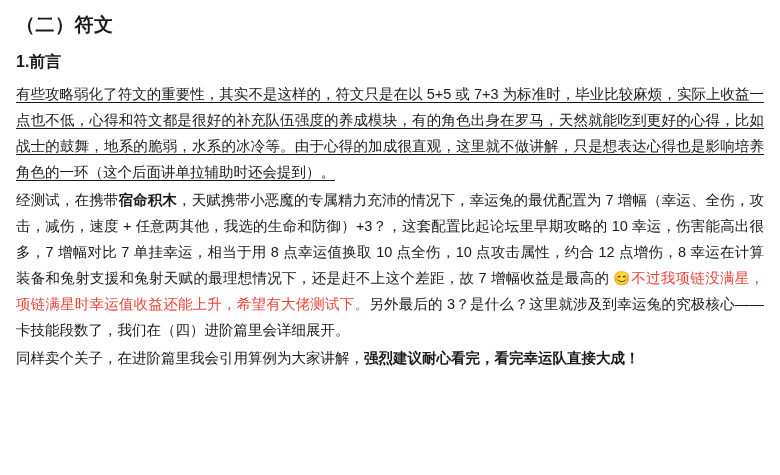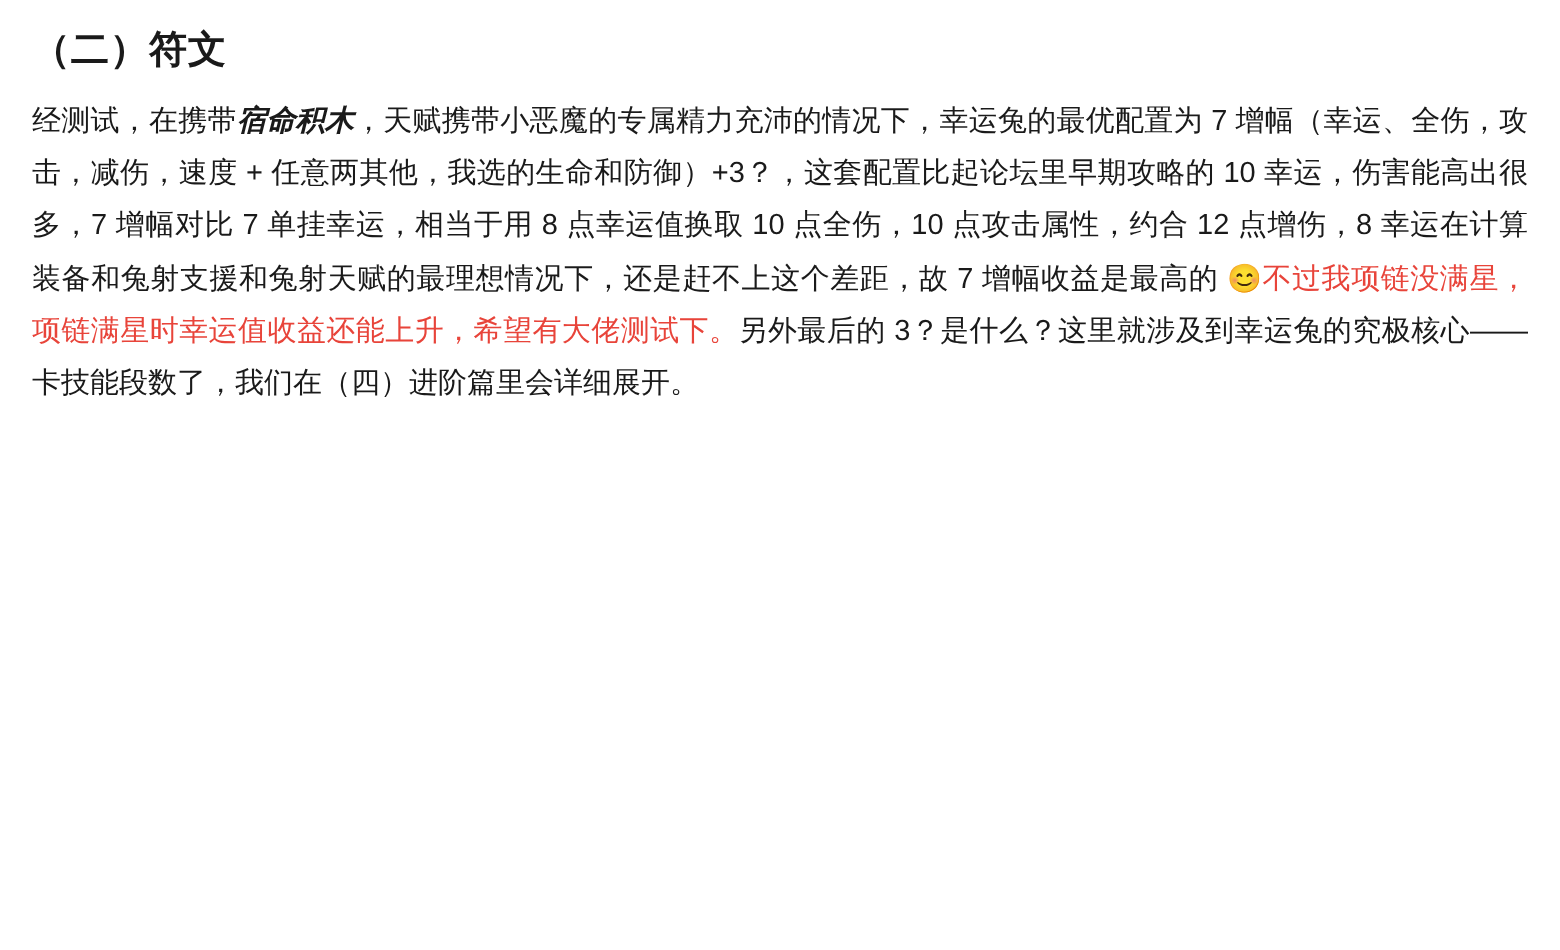--- a/index.html
+++ b/index.html
@@ -45,37 +45,41 @@
   .para.underlined {
     text-decoration: underline;
     text-decoration-color: #1a1a1a;
     text-underline-offset: 3px;
   }
   .red {
     color: #e8443a;
   }
   .bold {
     font-weight: bold;
-    font-style: italic;
   }
   .emoji {
     font-size: 14px;
   }
   .section {
     margin-bottom: 2px;
   }
 </style>
 </head>
 <body>
 
 <div class="page">
 
   <div class="h1">（二）符文</div>
 
+  <div class="section">
+    <div class="h2">1.前言</div>
+    <p class="para underlined">有些攻略弱化了符文的重要性，其实不是这样的，符文只是在以 5+5 或 7+3 为标准时，毕业比较麻烦，实际上收益一点也不低，心得和符文都是很好的补充队伍强度的养成模块，有的角色出身在罗马，天然就能吃到更好的心得，比如战士的鼓舞，地系的脆弱，水系的冰冷等。由于心得的加成很直观，这里就不做讲解，只是想表达心得也是影响培养角色的一环（这个后面讲单拉辅助时还会提到）。</p>
+  </div>
 
   <div class="section">
     <p class="para"><span>经测试，在携带</span><span class="bold">宿命积木</span><span>，天赋携带小恶魔的专属精力充沛的情况下，幸运兔的最优配置为 7 增幅（幸运、全伤，攻击，减伤，速度 + 任意两其他，我选的生命和防御）+3？，这套配置比起论坛里早期攻略的 10 幸运，伤害能高出很多，7 增幅对比 7 单挂幸运，相当于用 8 点幸运值换取 10 点全伤，10 点攻击属性，约合 12 点增伤，8 幸运在计算装备和兔射支援和兔射天赋的最理想情况下，还是赶不上这个差距，故 7 增幅收益是最高的 </span><span class="emoji">😊</span><span class="red">不过我项链没满星，项链满星时幸运值收益还能上升，希望有大佬测试下。</span><span>另外最后的 3？是什么？这里就涉及到幸运兔的究极核心——卡技能段数了，我们在（四）进阶篇里会详细展开。</span></p>
   </div>
 
   <div class="section">
+    <p class="para"><span>同样卖个关子，在进阶篇里我会引用算例为大家讲解，</span><span class="bold">强烈建议耐心看完，看完幸运队直接大成！</span></p>
   </div>
 
 </div>
 
 </body></html>

